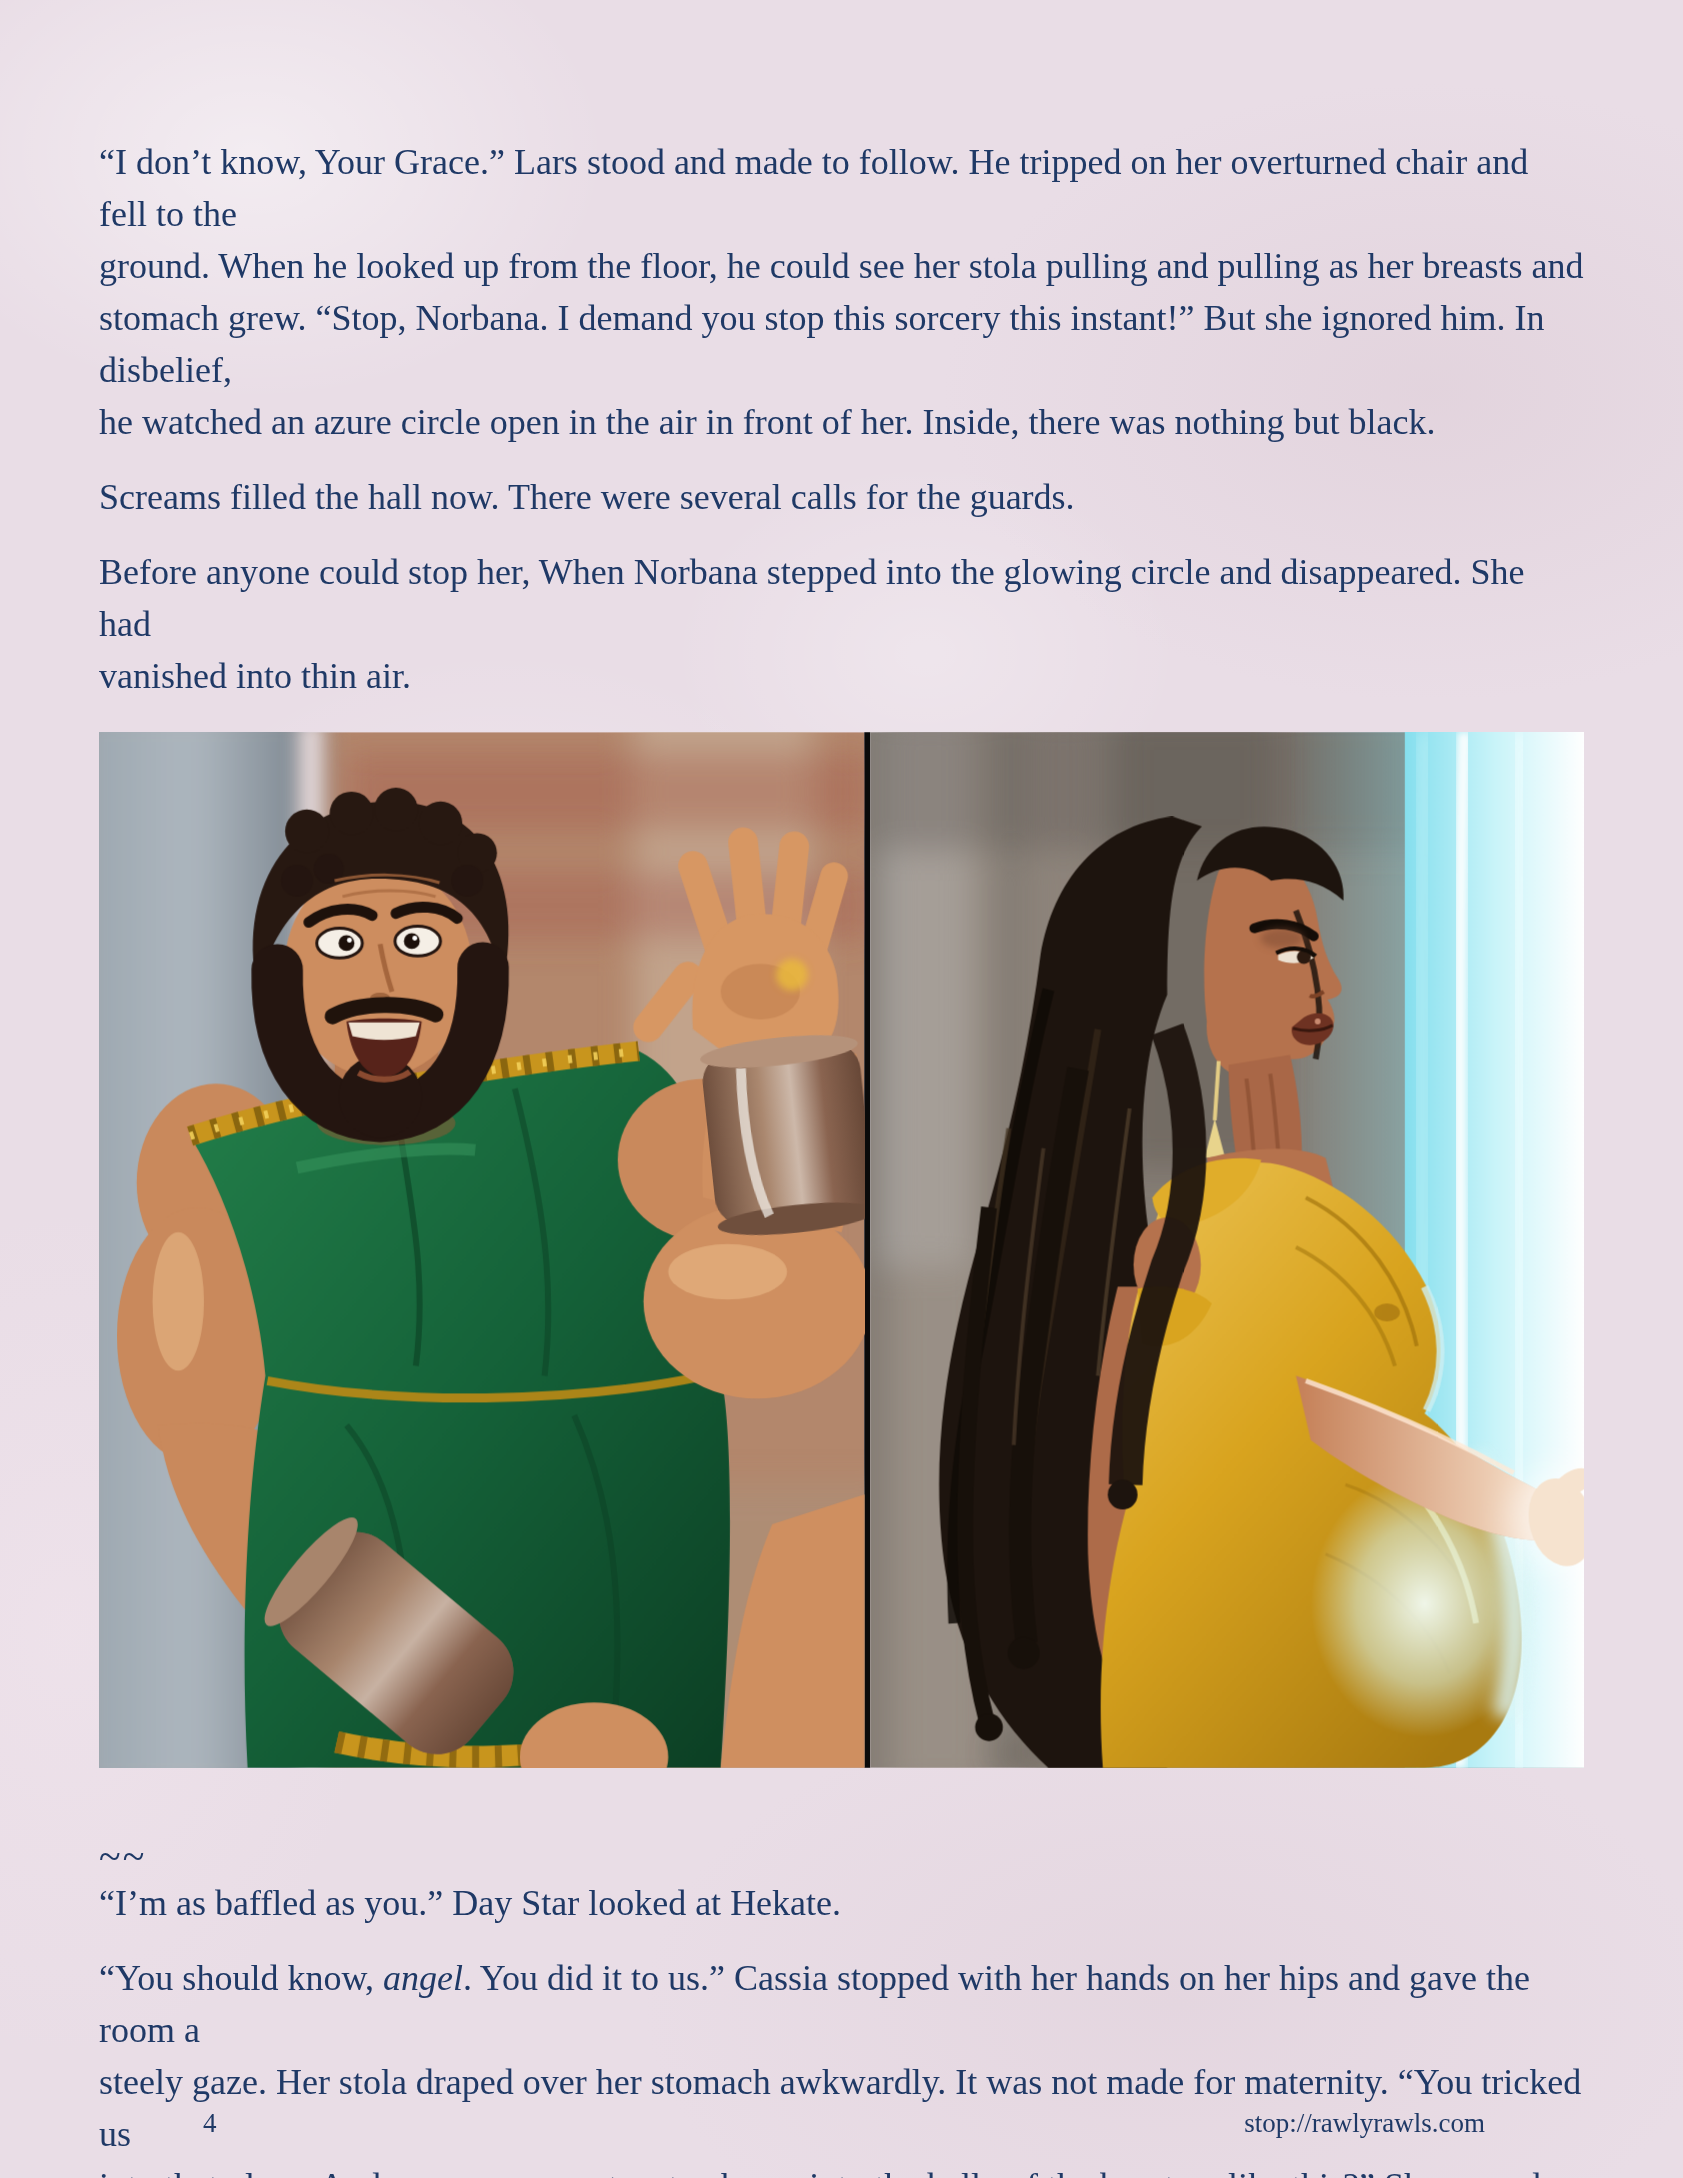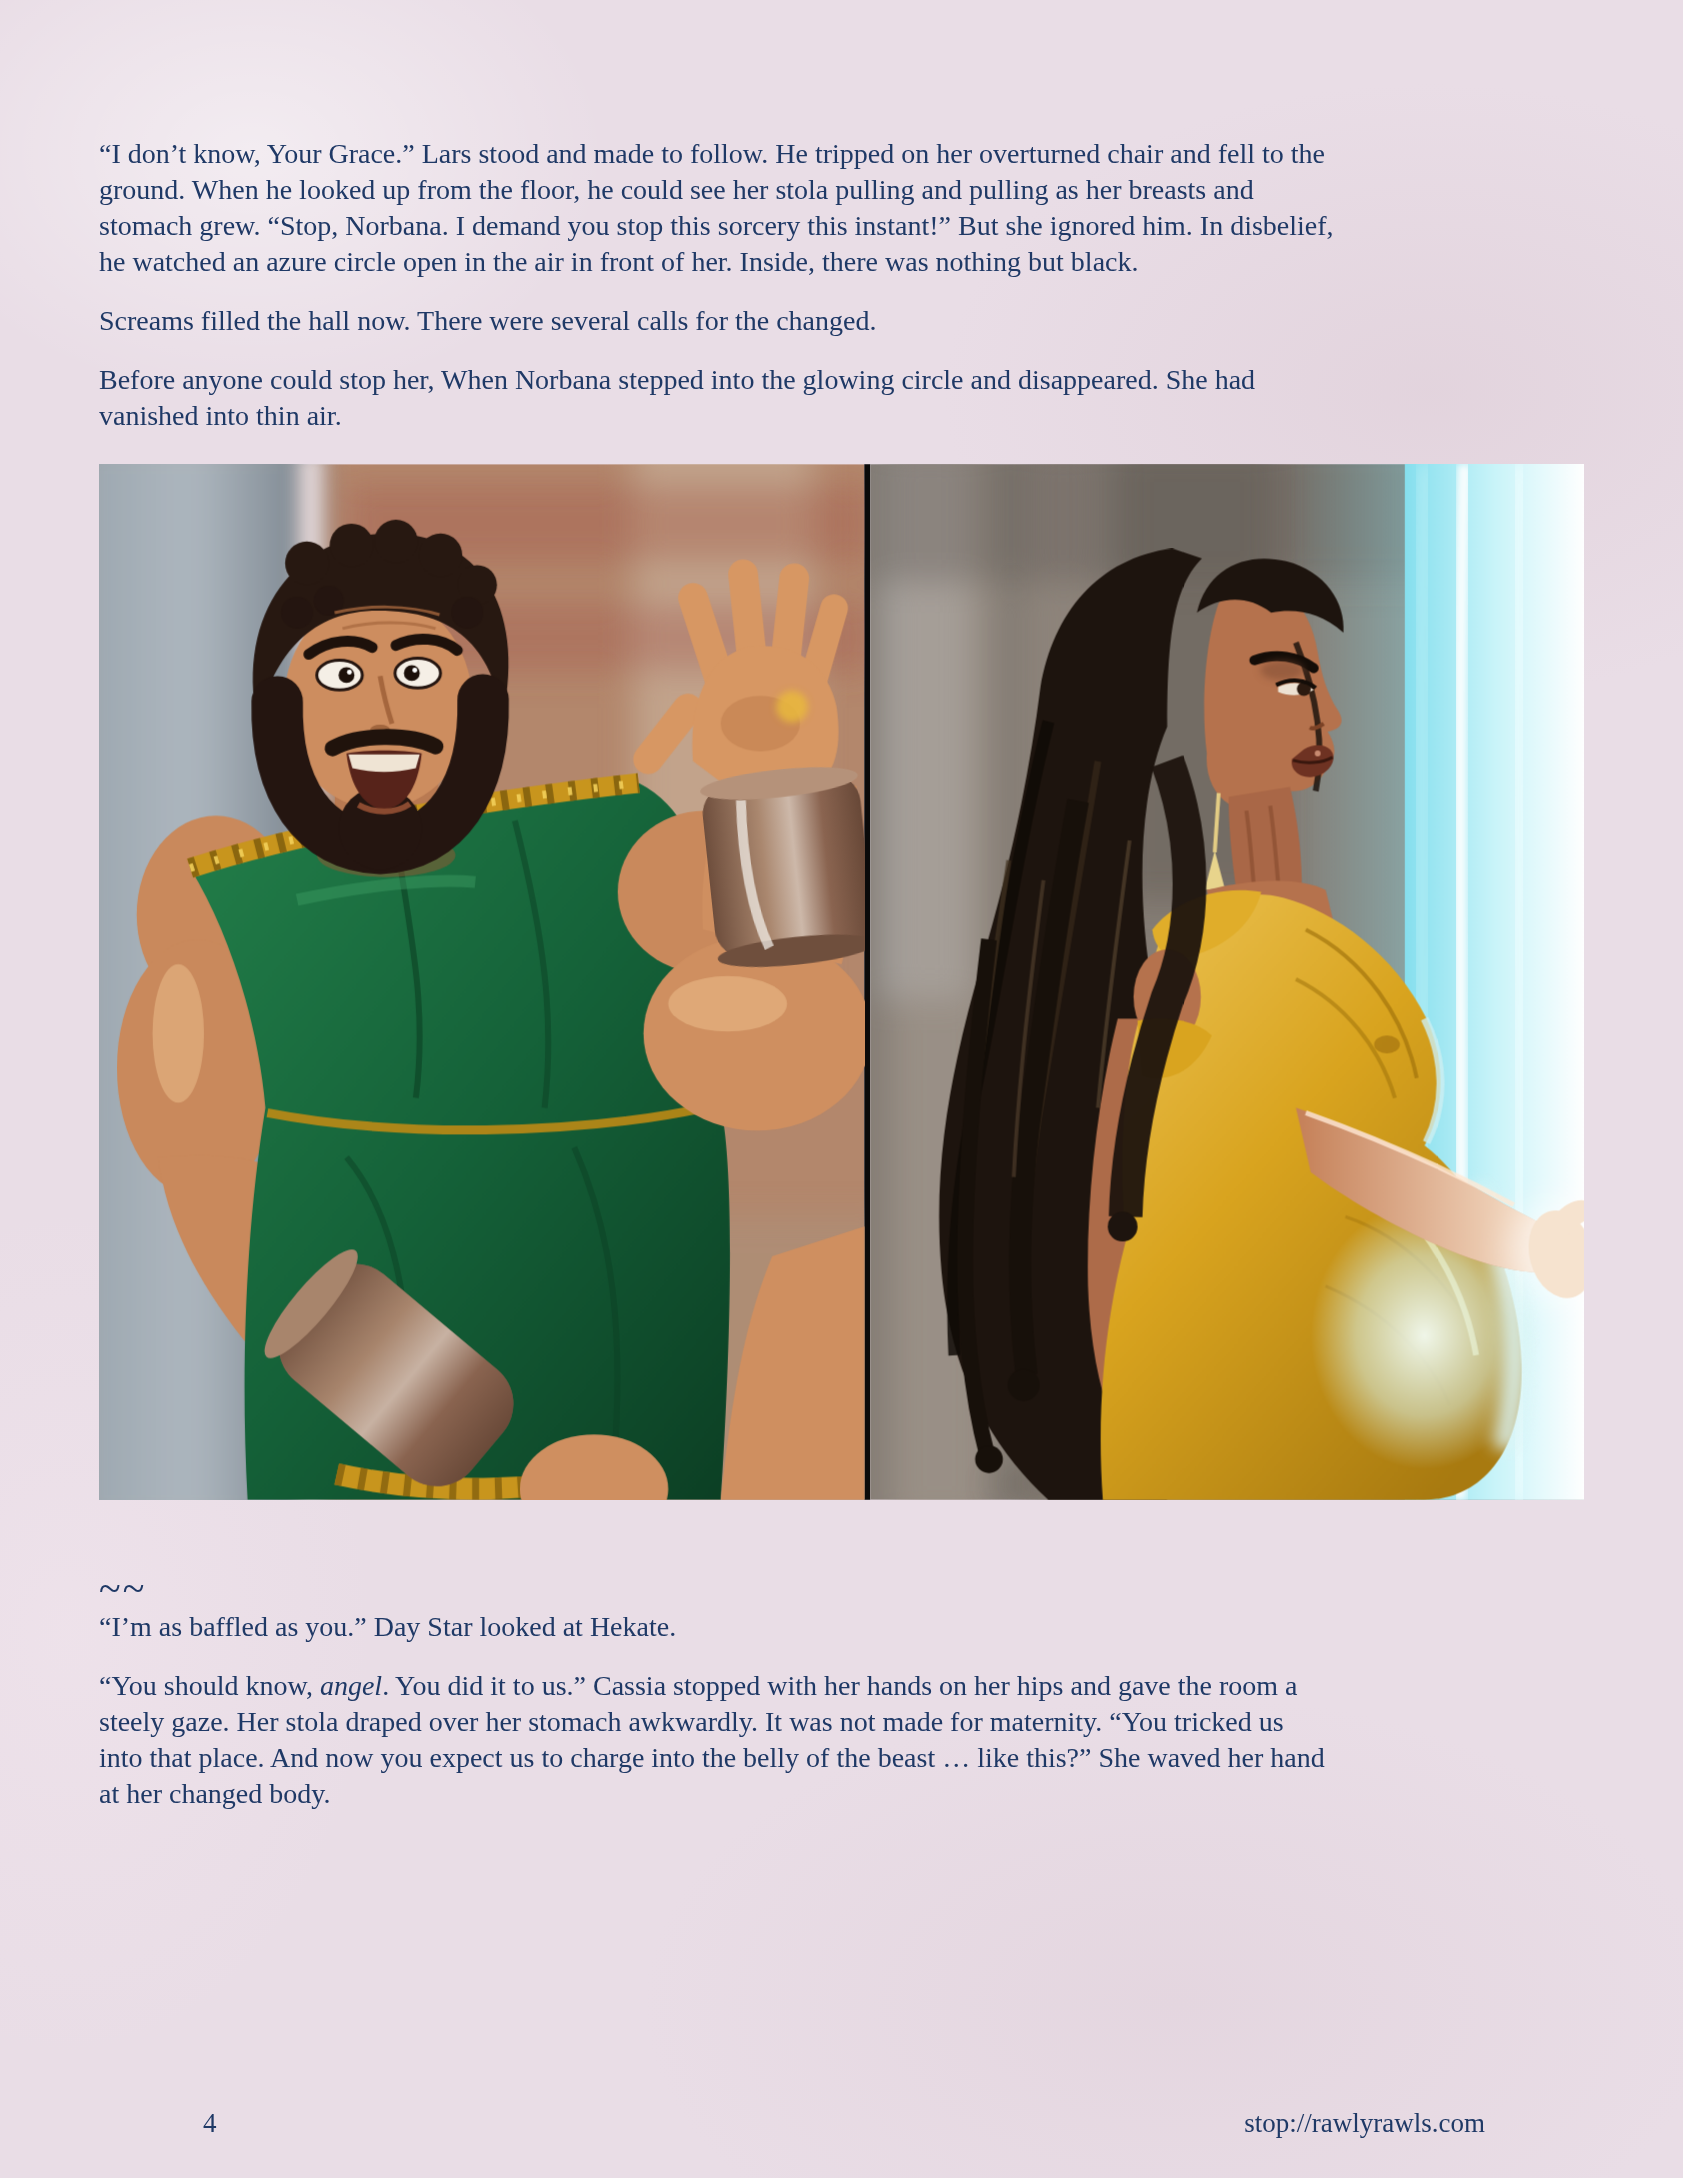--- a/index.html
+++ b/index.html
@@ -12,21 +12,21 @@
       radial-gradient(ellipse 693px 594px at 30% 46%, rgba(255,252,255,.35), transparent 60%),
       radial-gradient(ellipse 891px 515px at 70% 92%, rgba(223,207,217,.5), transparent 60%),
       radial-gradient(ellipse 515px 713px at 4% 75%, rgba(242,230,238,.5), transparent 60%),
       radial-gradient(ellipse 396px 297px at 55% 30%, rgba(255,255,255,.25), transparent 65%);
     font-family:"Liberation Serif","DejaVu Serif",serif;
     color:#1f3966;
   }
   .content{position:absolute;left:99px;top:0;width:1485px;}
   .content p{
     margin:0 0 23px 0;
-    font-size:28px;line-height:36px;
+    font-size:36px;line-height:52px;
     white-space:pre-line;
     text-align:left;
   }
   .content p.first{margin-top:136px;}
   .content p em{font-style:italic;}
   figure.illustration{margin:30px 0 0 0;padding:0;width:1485px;height:1036px;line-height:0;}
   p.separator{font-size:40px;line-height:40px;margin:69px 0 0 0 !important;letter-spacing:2px;}
   p.p-day{margin-top:94px !important;}
   .footer{
     position:absolute;left:99px;top:2103px;width:1485px;
@@ -40,21 +40,21 @@
 <body>
 
 <div class="page">
   <div class="content">
 
     <p class="first">“I don’t know, Your Grace.” Lars stood and made to follow. He tripped on her overturned chair and fell to the
 ground. When he looked up from the floor, he could see her stola pulling and pulling as her breasts and
 stomach grew. “Stop, Norbana. I demand you stop this sorcery this instant!” But she ignored him. In disbelief,
 he watched an azure circle open in the air in front of her. Inside, there was nothing but black.</p>
 
-    <p>Screams filled the hall now. There were several calls for the changed.</p>
+    <p>Screams filled the hall now. There were several calls for the guards.</p>
 
     <p>Before anyone could stop her, When Norbana stepped into the glowing circle and disappeared. She had
 vanished into thin air.</p>
 
     <figure class="illustration">
       <svg width="1485" height="1036" viewBox="0 0 1500 1046" xmlns="http://www.w3.org/2000/svg">
         <defs>
           <filter id="b4" x="-60%" y="-60%" width="220%" height="220%">
               <feGaussianBlur stdDeviation="4"></feGaussianBlur>
             </filter>

